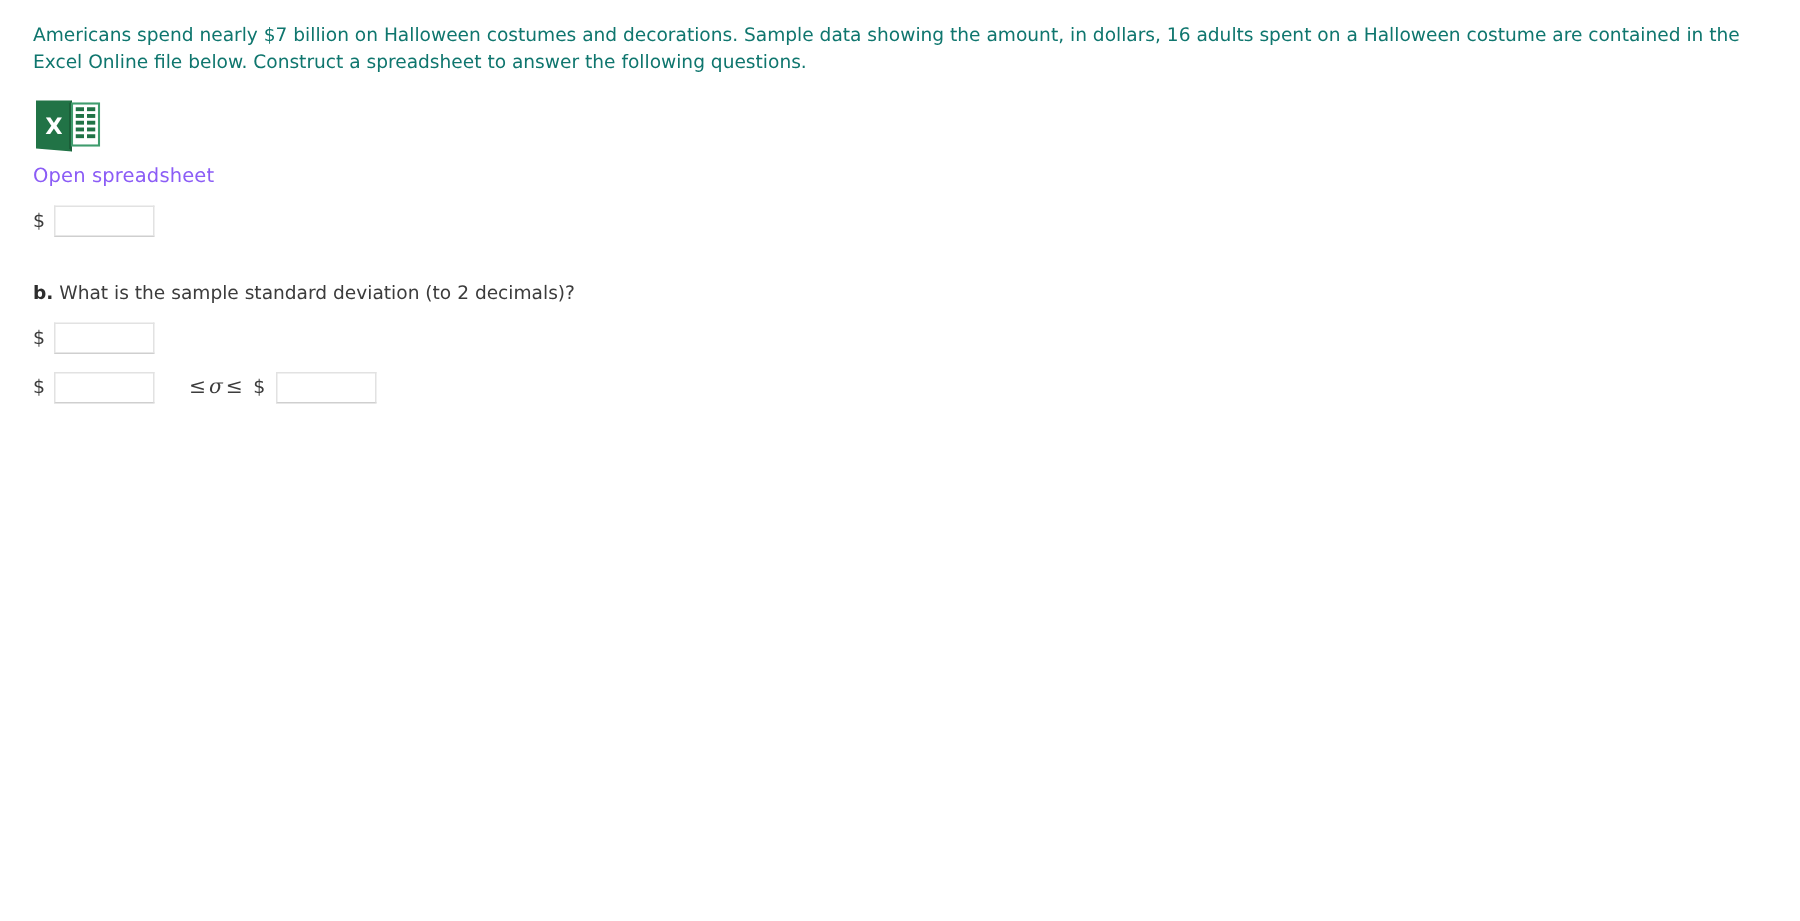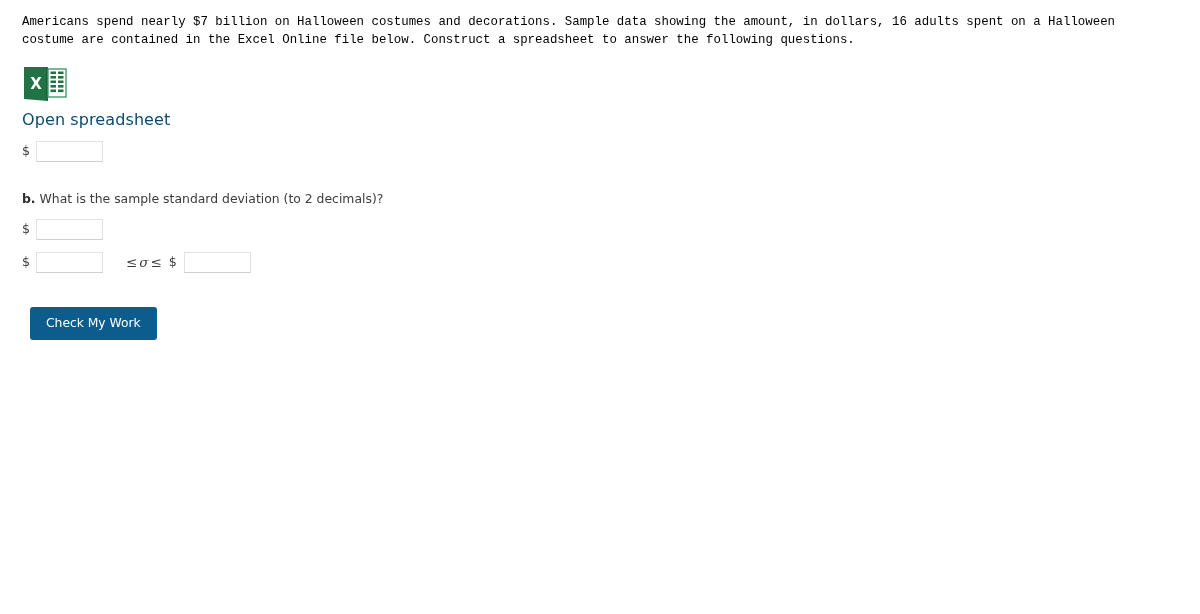--- a/index.html
+++ b/index.html
@@ -19,41 +19,40 @@
     width: 1200px;
     height: 614px;
     box-sizing: border-box;
     padding: 10px 20px 0 22px;
   }
 
   
   .intro {
     font-size: 12.4px;
     line-height: 17.5px;
-    color: #000000;
+    color: #0f766e;
     max-width: 1140px;
     margin: 4px 0 0 0;
-    font-family: Liberation Mono, monospace;
   }
 
   
   .excel-block {
     margin-top: 16px;
   }
   .excel-icon {
     position: relative;
     width: 46px;
     height: 38px;
     display: block;
   }
   .excel-link {
     display: inline-block;
     margin-top: 7px;
-    font-size: 16px;
-    color: #0c4a6e;
+    font-size: 13px;
+    color: #8b5cf6;
     text-decoration: none;
     letter-spacing: .1px;
   }
 
   
   .question {
     font-size: 12.4px;
     line-height: 17px;
     color: #3c3c3c;
     margin: 0;
@@ -185,16 +184,15 @@
     <span class="dollar">$</span>
     <input class="answer-input" type="text" value="" style="">
     <span class="ineq">
       <span>≤</span><span class="sigma">σ</span><span>≤</span>
     </span>
     <span class="dollar second">$</span>
     <input class="answer-input" type="text" value="" style="">
   </div>
 
   <div class="button-row">
-    <button class="btn btn-check">Check My Work</button>
   </div>
 
 </div>
 
 </body></html>

